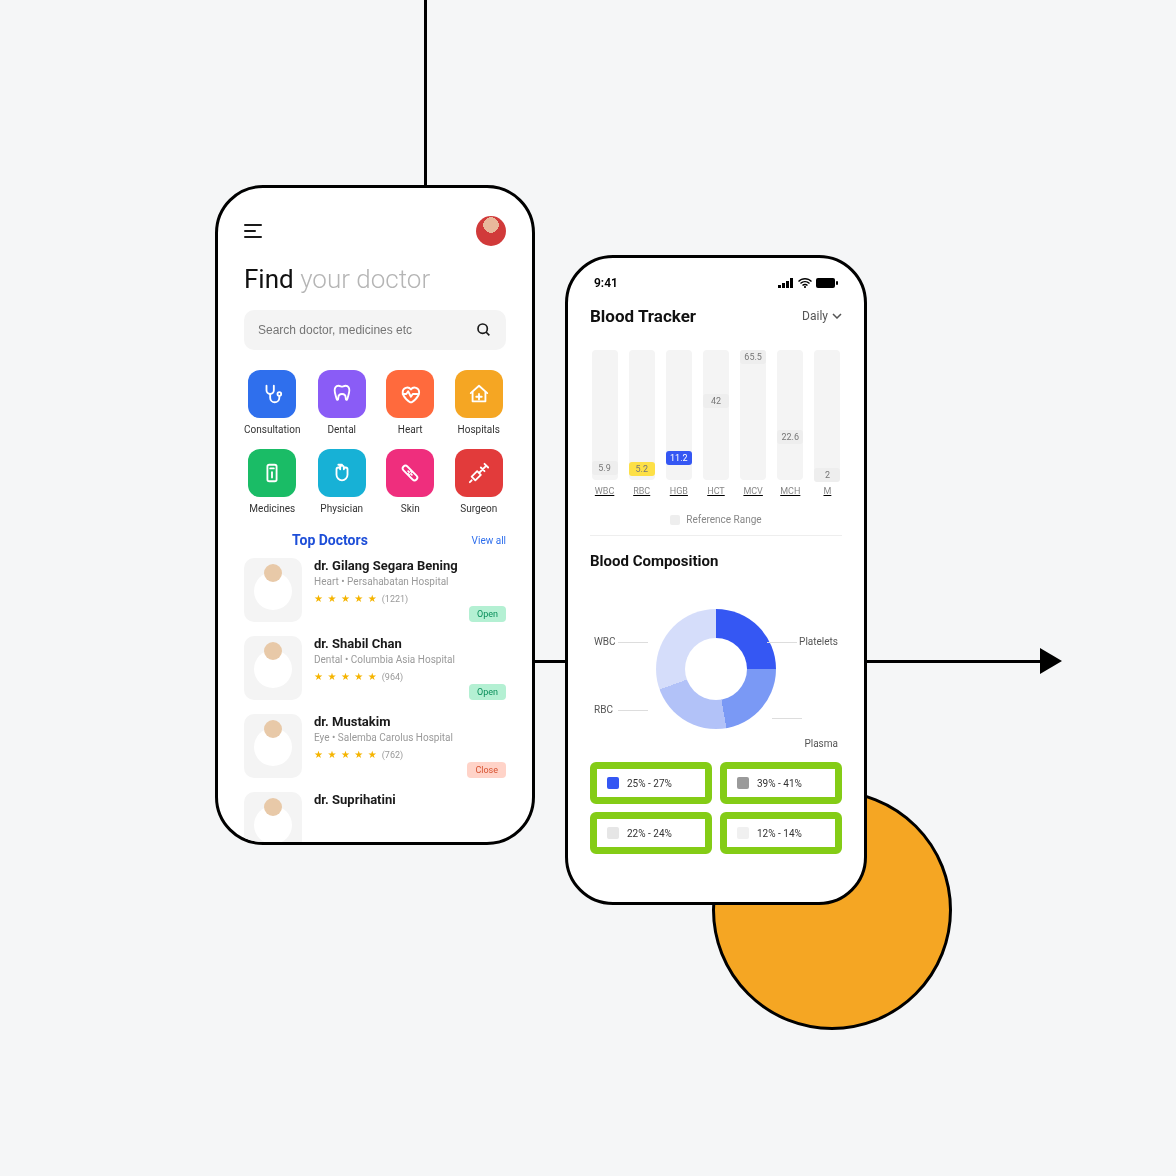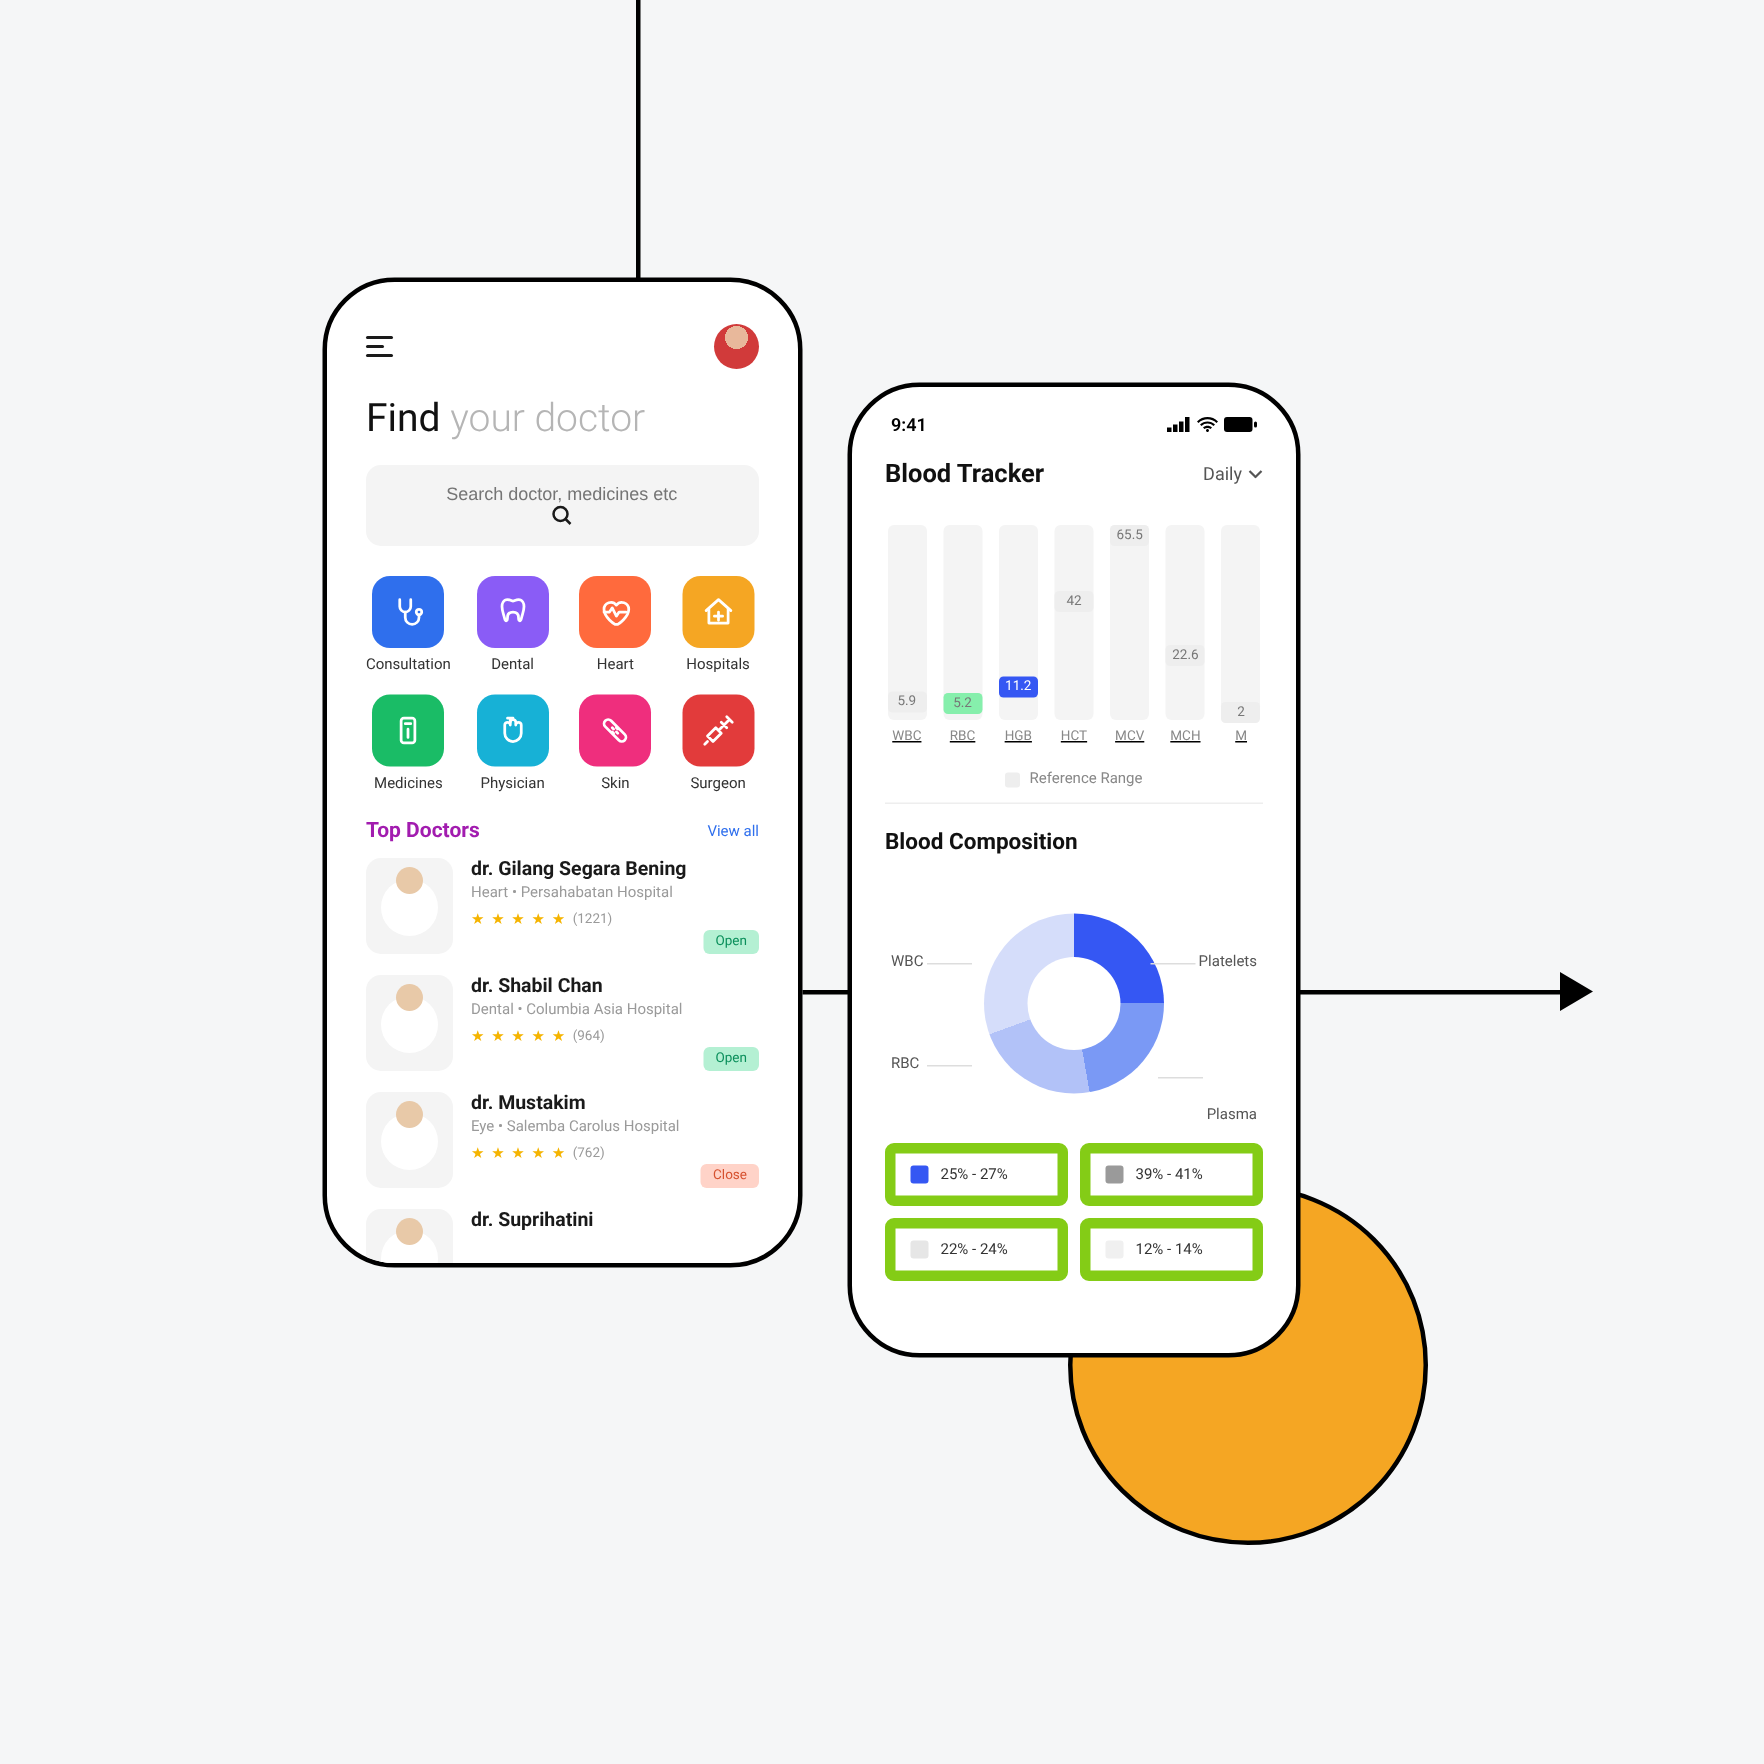--- a/index.html
+++ b/index.html
@@ -76,35 +76,34 @@
   .hamburger span:nth-child(1){width:18px;}
   .hamburger span:nth-child(2){width:12px;}
   .hamburger span:nth-child(3){width:18px;}
   .avatar { width:30px; height:30px; border-radius:50%; background: radial-gradient(circle at 50% 30%, #e8b89b 30%, #d13a3a 30%); }
   .heading { font-size:26px; font-weight:400; color:#111; margin-bottom:16px; }
   .heading .muted { color:#b5b5b5; font-weight:300; }
   .search-box {
     display:flex; align-items:center; justify-content:space-between;
     background:#f4f4f4; border-radius:10px; padding:12px 14px;
     margin-bottom:20px;
-    flex-direction:column;
   }
   .search-box input {
     border:none; background:transparent; outline:none;
     font-size:12px; color:#999; flex:1;
   }
   .search-icon { width:16px; height:16px; }
 
   .cat-grid { display:grid; grid-template-columns:repeat(4,1fr); gap:14px 14px; margin-bottom:18px; }
   .cat-item { display:flex; flex-direction:column; align-items:center; cursor:pointer; }
   .cat-tile { width:48px; height:48px; border-radius:12px; display:flex; align-items:center; justify-content:center; color:#fff; margin-bottom:6px; }
   .cat-label { font-size:10px; color:#333; text-align:center; }
 
   .section-head { display:flex; justify-content:space-between; align-items:center; margin-bottom:10px; }
-  .section-title { font-size:14px; font-weight:700; color:#a21caf; }
+  .section-title { font-size:14px; font-weight:700; color:#1d4ed8;margin-left:48px; }
   .view-all { font-size:10px; color:#2f6fed; cursor:pointer; }
 
   .doc-row { display:flex; gap:12px; margin-bottom:14px; }
   .doc-photo { width:58px; height:64px; border-radius:10px; background:#f4f4f4; flex-shrink:0; position:relative; overflow:hidden; }
   .doc-photo::after {
     content:''; position:absolute; left:50%; top:6px; transform:translateX(-50%);
     width:18px; height:18px; border-radius:50%; background:#e8c9a8;
     box-shadow: 0 18px 0 10px #fff;
   }
   .doc-info { flex:1; position:relative; }
@@ -351,21 +350,21 @@
 
   <div class="bars-wrap" id="bars-wrap">
       <div class="bar-col">
         <div class="bar-track">
           <div class="bar-value" style="top:111.04285714285714px;background:#eee;color:#777;">5.9</div>
         </div>
         <div class="bar-x">WBC</div>
       </div>
       <div class="bar-col">
         <div class="bar-track">
-          <div class="bar-value" style="top:112.34285714285714px;background:#86efac;color:#777;">5.2</div>
+          <div class="bar-value" style="top:112.34285714285714px;background:#fde047;color:#777;">5.2</div>
         </div>
         <div class="bar-x">RBC</div>
       </div>
       <div class="bar-col">
         <div class="bar-track">
           <div class="bar-value" style="top:101.2px;background:#3557f3;color:#fff;">11.2</div>
         </div>
         <div class="bar-x">HGB</div>
       </div>
       <div class="bar-col">

